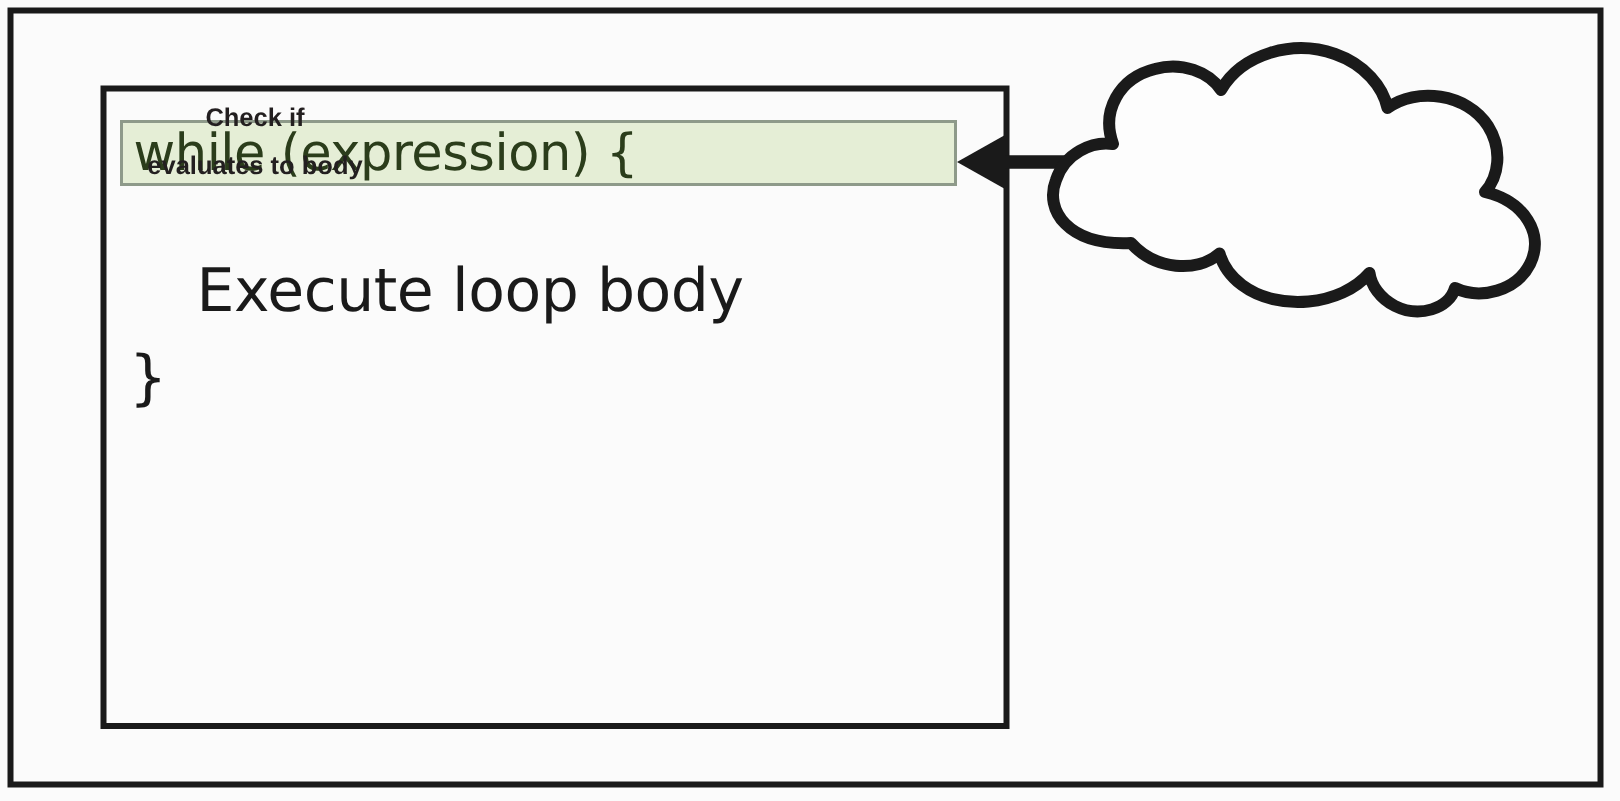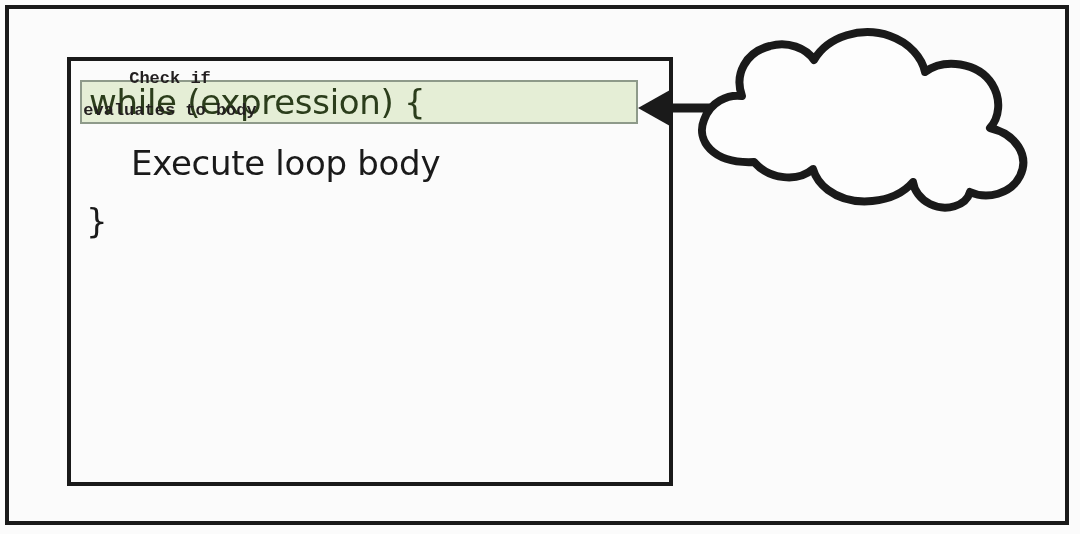--- a/index.html
+++ b/index.html
@@ -57,25 +57,26 @@
     font-size: 34px;
     line-height: 1;
     color: #2b3d1b;
     white-space: nowrap;
     letter-spacing: -0.3px;
   }
   
   .code-line {
     position: absolute;
     font-family: "DejaVu Sans", sans-serif;
-    font-size: 34px;
+    font-size: 40px;
     line-height: 1;
     color: #1a1a1a;
     white-space: nowrap;
     letter-spacing: -0.3px;
+    margin-top: 28px;
   }
   #line-body {
     left: 131px;
     top: 146px;
   }
   #line-close-brace {
     left: 86px;
     top: 204px;
   }
   #line-rest {
@@ -104,21 +105,21 @@
     top: 0;
     width: 340px;
     height: 190px;
     display: flex;
     flex-direction: column;
     align-items: center;
     justify-content: center;
     pointer-events: none;
   }
   .cloud-line {
-    font-family: Liberation Mono, monospace;
+    font-family: Liberation Sans, sans-serif;
     font-size: 17px;
     font-weight: bold;
     color: #231f20;
     line-height: 1.9;
     text-align: center;
     white-space: nowrap;
   }
 </style>
 </head>
 <body>

